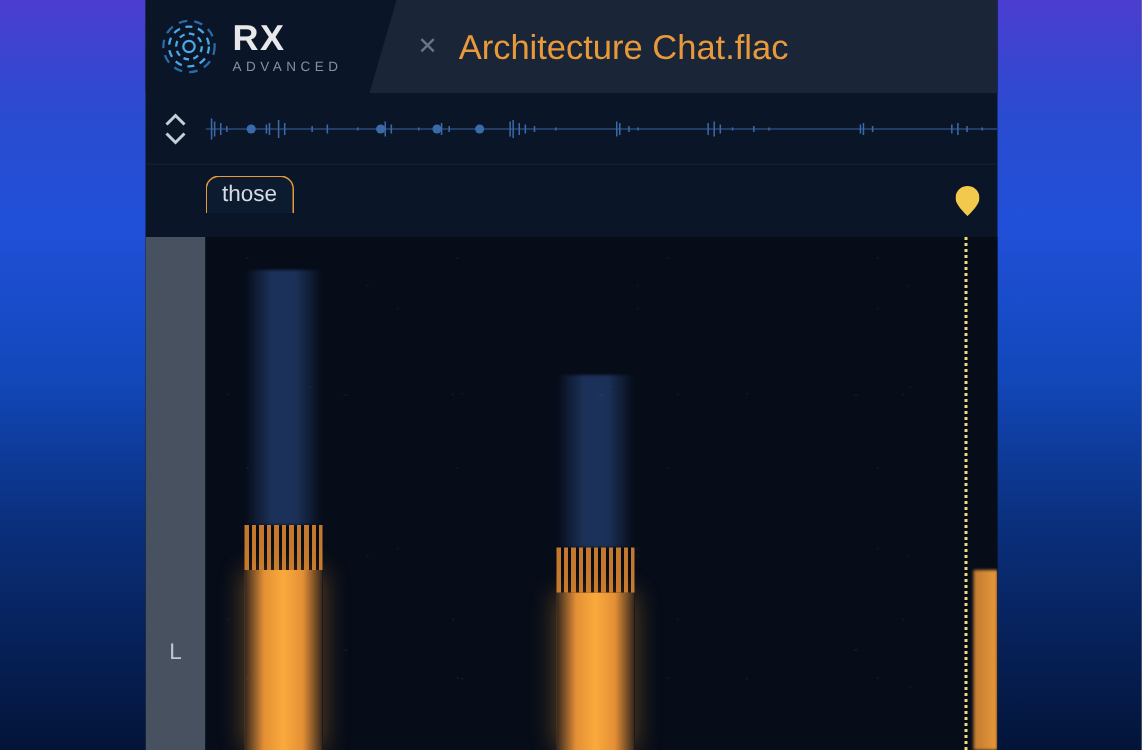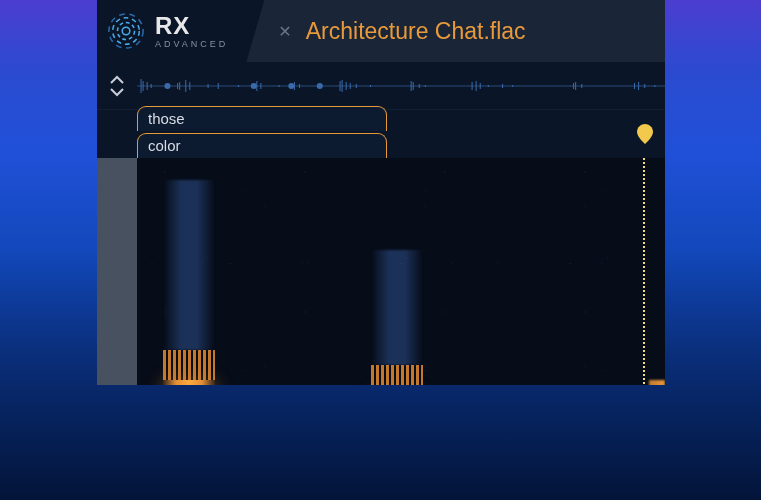--- a/index.html
+++ b/index.html
@@ -6,21 +6,21 @@
   html, body { width: 761px; height: 500px; overflow: hidden; }
   body {
     font-family: -apple-system, "Segoe UI", Arial, sans-serif;
     background: linear-gradient(to bottom, #4b3dcf 0%, #2a4bd0 15%, #2050d8 30%, #1248bb 50%, #0a2f7c 70%, #031438 100%);
   }
   .app {
     position: absolute;
     left: 97px;
     top: 0;
     width: 568px;
-    height: 385px;
+    height: 500px;
     background: #0a1628;
     overflow: hidden;
   }
   
   .header {
     height: 62px;
     display: flex;
     align-items: center;
     background: #0a1628;
   }
@@ -84,24 +84,23 @@
     height: 48px;
     position: relative;
   }
   .marker-pin {
     position: absolute;
     top: 14px;
   }
   .tags-strip {
     position: absolute;
     left: 40px;
-    bottom: 0;
+    bottom: 16px;
     display: flex;
     gap: 2px;
-    flex-direction: column;
   }
   .tag {
     border: 1px solid #e89a3a;
     color: #d8dce4;
     font-size: 15px;
     padding: 3px 10px 4px 10px;
     border-top-left-radius: 9px;
     border-top-right-radius: 9px;
     border-bottom: none;
     background: #0c1b30;
@@ -282,21 +281,20 @@
   </div>
 
   <div class="marker-row">
     <div class="marker-pin" style="left:540px">
       <svg width="16" height="20" viewBox="0 0 16 20">
         <path d="M8 0 C12 0 16 3 16 8 C16 13 8 20 8 20 C8 20 0 13 0 8 C0 3 4 0 8 0 Z" fill="#f2c94c"></path>
       </svg>
     </div>
     <div class="tags-strip">
       <div class="tag first"><span>those</span></div>
-      <div class="tag second"><span>color</span></div>
     </div>
 
   </div>
 
   <div class="spectro-row">
     <div class="channel-gutter">
       <span>L</span>
     </div>
     <div class="spectro">
       <div class="noise"></div>

